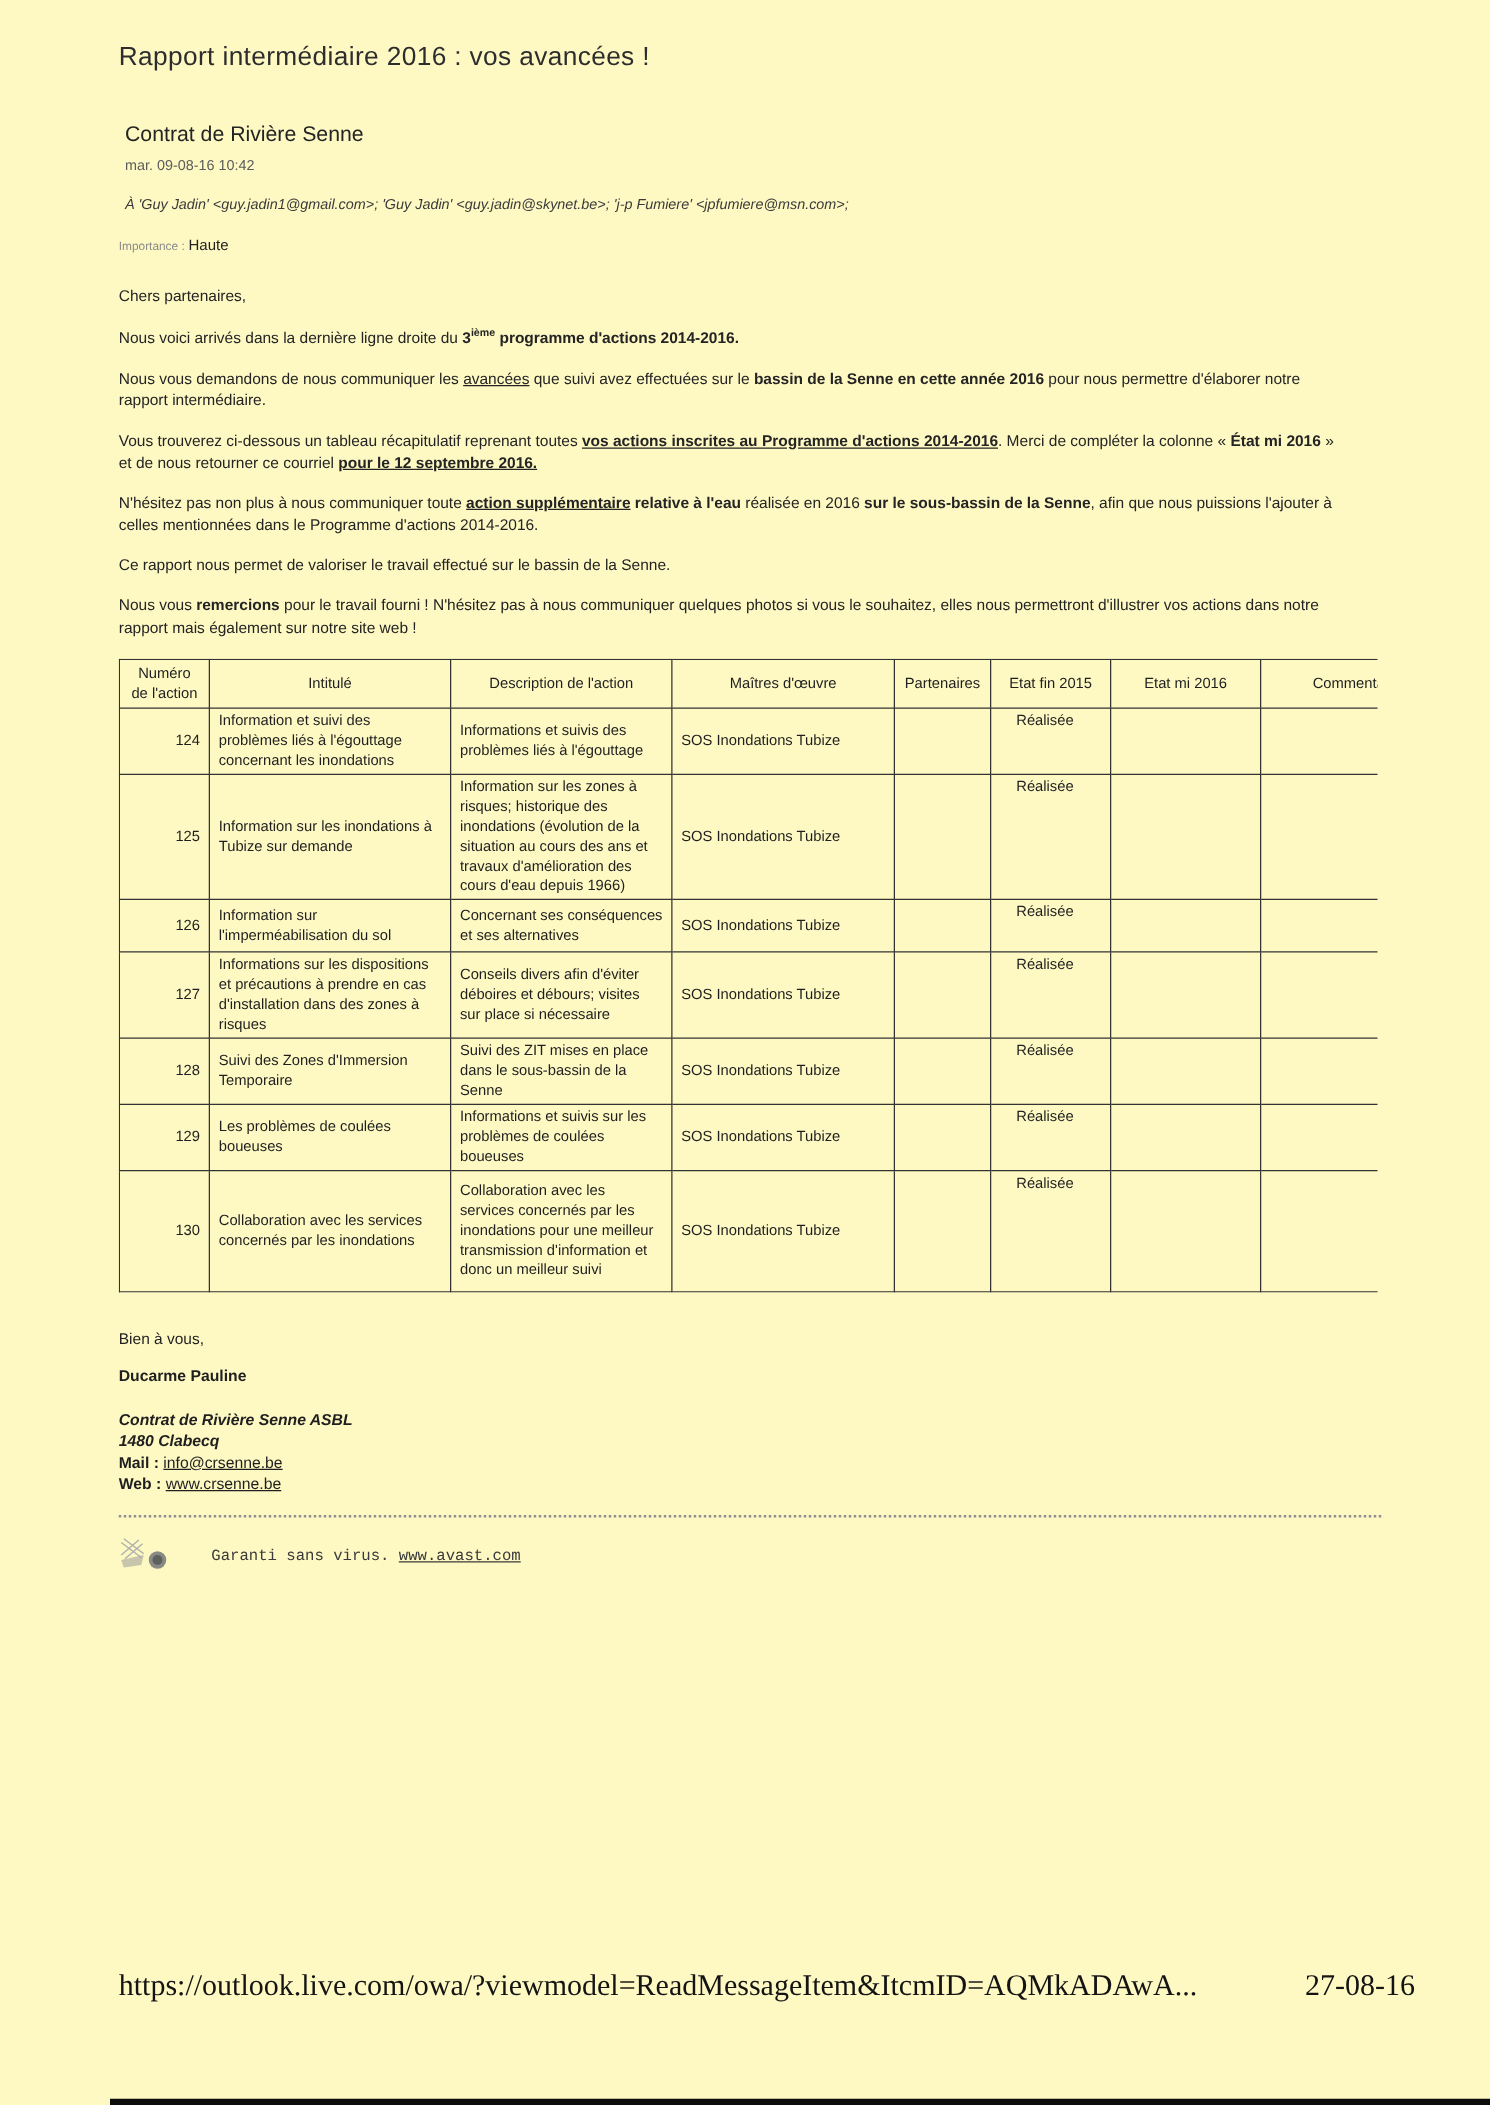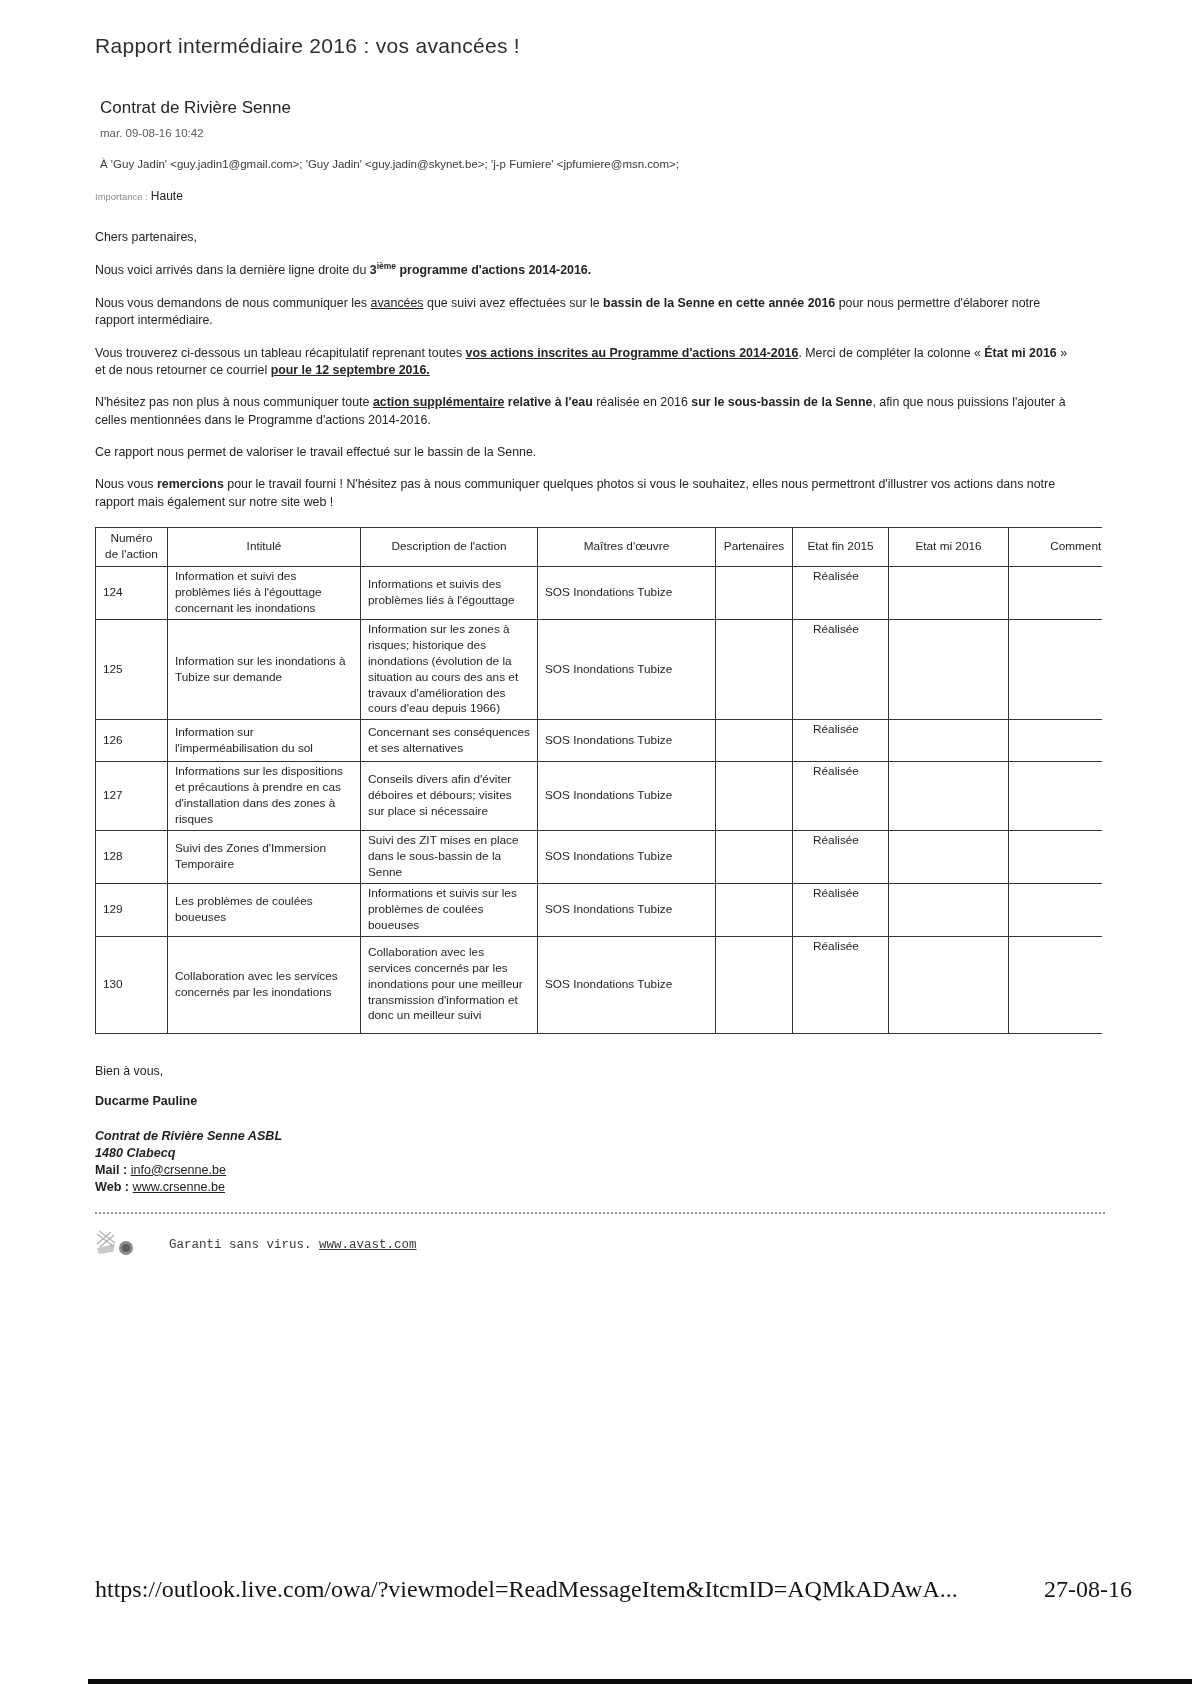--- a/index.html
+++ b/index.html
@@ -1,35 +1,35 @@
 <!DOCTYPE html>
 <html><head>
 <meta charset="utf-8">
 <style>
   html,body{margin:0;padding:0;background:#e8e8e8;}
   #page{
     position:relative;
     width:1192px;height:1684px;
     margin:0 auto;
-    background:#ffffff;
+    background:#fef9c3;
     font-family:"Liberation Sans",sans-serif;
     color:#1f1f1f;
     overflow:hidden;
   }
   #content{position:absolute;left:95px;top:0;width:1007px;}
   .b{font-weight:bold;}
   .u{text-decoration:underline;}
 
   .page-title{
     margin-top:34px;
     font-size:21px;font-weight:400;letter-spacing:.3px;color:#2d2d2d;
   }
   .sender{margin-top:40px;margin-left:5px;font-size:17px;color:#242424;}
   .meta-date{margin-top:9px;margin-left:5px;font-size:11.5px;color:#5c5c5c;}
-  .meta-to{margin-top:19px;margin-left:5px;font-size:11.5px;color:#3a3a3a;}
+  .meta-to{margin-top:19px;margin-left:5px;font-size:11.5px;color:#3a3a3a;font-style:italic;}
   .meta-importance{margin-top:19px;font-size:12px;color:#222;}
   .meta-importance .lbl{font-size:9.5px;color:#8a8a8a;margin-right:3px;}
 
   .paragraphs{margin-top:26px;max-width:985px;}
   .paragraphs p{margin:0 0 15px 0;font-size:12.4px;line-height:1.4;color:#242424;}
   .paragraphs sup{font-size:8.5px;}
 
   .table-clip{width:1007px;overflow:hidden;margin-top:16px;}
   table.actions{
     border-collapse:collapse;table-layout:fixed;width:1073px;
@@ -41,21 +41,21 @@
   table.actions col:nth-child(4){width:178px;}
   table.actions col:nth-child(5){width:77px;}
   table.actions col:nth-child(6){width:96px;}
   table.actions col:nth-child(7){width:120px;}
   table.actions col:nth-child(8){width:160px;}
   table.actions th,table.actions td{
     border:1.5px solid #333;padding:2px 7px;line-height:1.35;
   }
   table.actions th{font-weight:400;text-align:center;vertical-align:middle;height:34px;}
   table.actions td{vertical-align:middle;text-align:left;}
-  table.actions td.c0{text-align:left;}
+  table.actions td.c0{text-align:right;}
   table.actions td.c5{vertical-align:top;padding-left:20px;}
   tr.r0 td{height:37px;}
   tr.r1 td{height:88px;}
   tr.r2 td{height:37px;}
   tr.r3 td{height:48px;}
   tr.r4 td{height:37px;}
   tr.r5 td{height:37px;}
   tr.r6 td{height:92px;}
 
   .closing{margin-top:30px;font-size:12.4px;}

